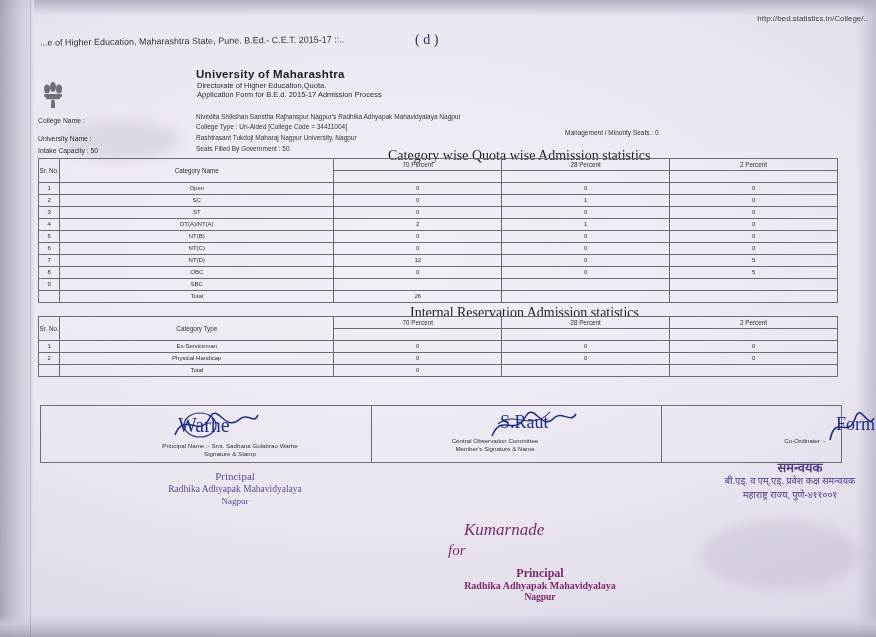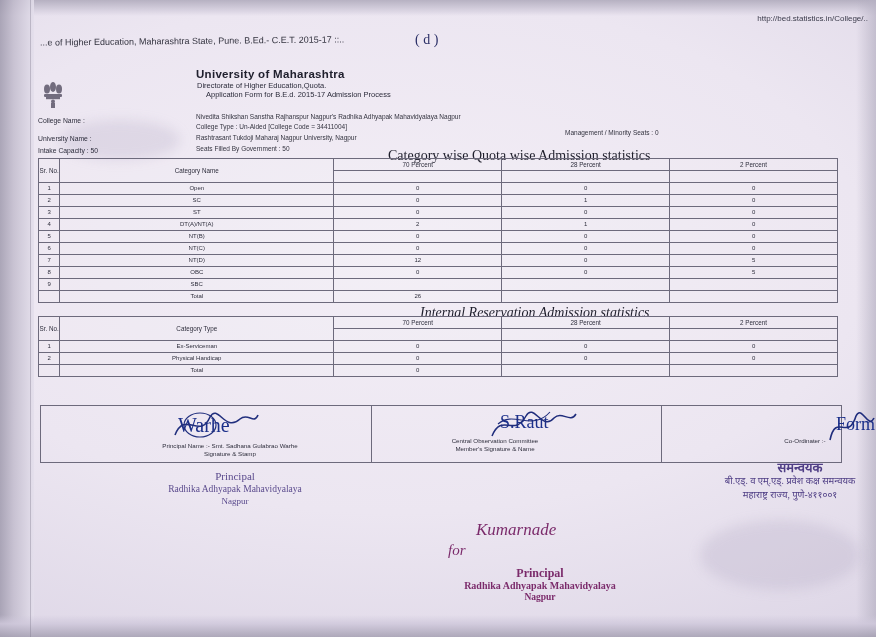--- a/index.html
+++ b/index.html
@@ -94,21 +94,21 @@
     letter-spacing: .3px;
   }
   .gov-sub1 {
     position: absolute;
     left: 197px; top: 81px;
     font-size: 7.5px;
     color: #2b2b3a;
   }
   .gov-sub2 {
     position: absolute;
-    left: 206px; top: 90px;
+    left: 197px; top: 90px;
     font-size: 7.5px;
     color: #2b2b3a;
   }
 
   .field {
     position: absolute;
     font-size: 6.8px;
     color: #2d2d3c;
   }
   .fieldval {
@@ -353,21 +353,21 @@
         <tr class="total-row">
           <td></td>
           <td class="tot-label">Total</td>
           <td>26</td>
           <td></td>
           <td></td>
         </tr>
       </tbody>
   </table>
 
-  <div class="section-title" style="left:420px; top:305px;font-style:italic;">Internal Reservation Admission statistics</div>
+  <div class="section-title" style="left:410px; top:305px;">Internal Reservation Admission statistics</div>
 
   <table class="grid" id="internal-table" style="left:38px; top:316px; width:800px;">
     <thead>
       <tr>
         <th class="srno" rowspan="2">Sr. No.</th>
         <th rowspan="2" style="width:270px;">Category Type</th>
         <th style="width:165px;">70 Percent</th>
         <th style="width:165px;">28 Percent</th>
         <th style="width:165px;">2 Percent</th>
       </tr>
@@ -421,21 +421,21 @@
 
   <div class="stamp" style="left:140px; top:470px; width:190px; font-size:11px;">Principal</div>
   <div class="stamp" style="left:140px; top:484px; width:190px; font-size:9.5px;">Radhika Adhyapak Mahavidyalaya</div>
   <div class="stamp" style="left:140px; top:496px; width:190px; font-size:9px;">Nagpur</div>
 
   <div class="marathi" style="left:720px; top:458px; width:160px; font-size:13px; font-weight:bold;">समन्वयक</div>
   <div class="marathi" style="left:690px; top:474px; width:200px; font-size:9.5px;">बी.एड्. व एम्.एड्. प्रवेश कक्ष समन्वयक</div>
   <div class="marathi" style="left:690px; top:488px; width:200px; font-size:9.5px;">महाराष्ट्र राज्य, पुणे-४११००१</div>
 
   <div class="handwrite" style="left:448px; top:542px; font-size:15px;">for</div>
-  <div class="handwrite" style="left:476px; top:520px; font-size:17px;">Kumarnade</div>
+  <div class="handwrite" style="left:464px; top:520px; font-size:17px;">Kumarnade</div>
 
   <div class="stamp-pink" style="left:430px; top:566px; width:220px; font-size:12px;">Principal</div>
   <div class="stamp-pink" style="left:430px; top:580px; width:220px; font-size:10px;">Radhika Adhyapak Mahavidyalaya</div>
   <div class="stamp-pink" style="left:430px; top:592px; width:220px; font-size:9.5px;">Nagpur</div>
 
   <svg class="scribble" style="left:170px; top:405px;" width="90" height="40">
     <path d="M5,30 C15,5 30,35 40,12 C48,-2 55,28 70,14 C78,7 84,20 88,10" stroke="#22307e" stroke-width="1.6" fill="none"></path>
     <ellipse cx="30" cy="20" rx="16" ry="12" stroke="#22307e" stroke-width="1.2" fill="none"></ellipse>
   </svg>
   <svg class="scribble" style="left:488px; top:402px;" width="90" height="42">

